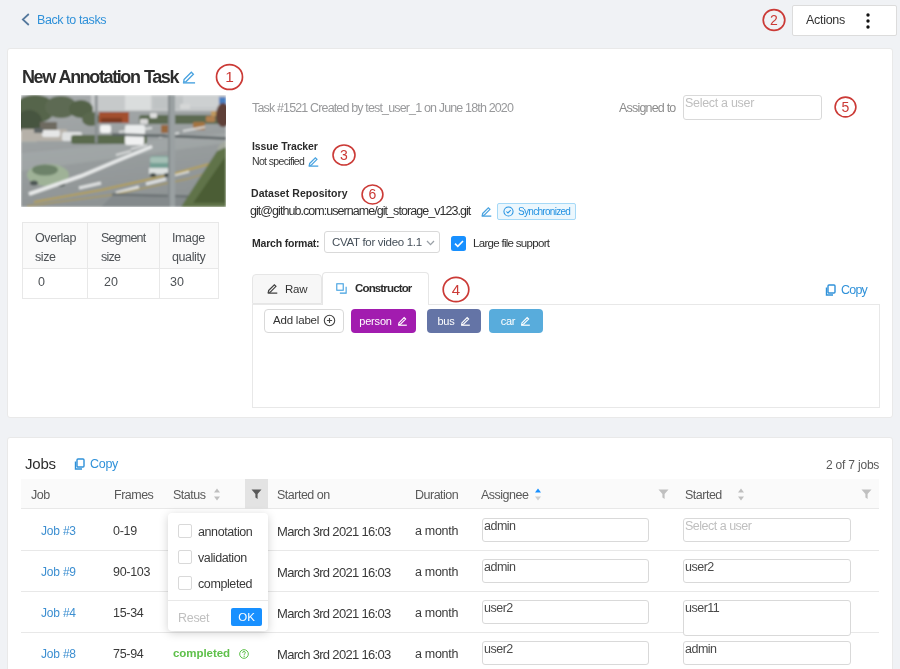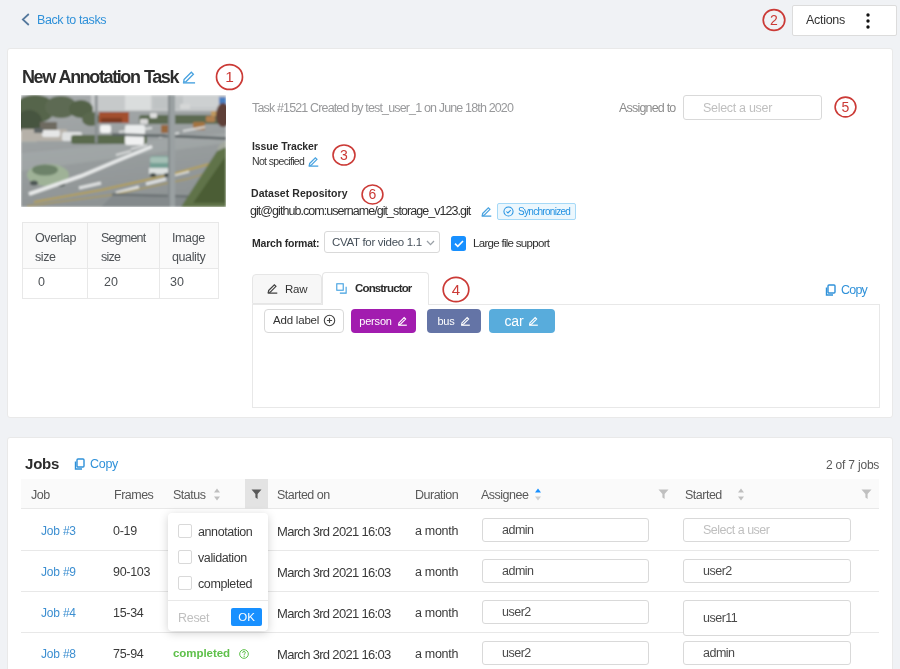--- a/index.html
+++ b/index.html
@@ -1,21 +1,21 @@
 <!DOCTYPE html>
 <html><head>
 <meta charset="utf-8">
 <style>
 *{margin:0;padding:0;box-sizing:border-box}
 html,body{width:900px;height:669px}
 body{font-family:"Liberation Sans",sans-serif;background:#f0f2f5;position:relative;overflow:hidden;font-size:13px;color:#303030}
 .abs{position:absolute;white-space:nowrap}
 .card{position:absolute;background:#fff;border:1px solid #e9e9e9;border-radius:3px}
 .blue{color:#2f91d9}
-.inp{position:absolute;background:#fff;border:1px solid #d9d9d9;border-radius:3px;display:flex;align-items:center;padding-left:19px}
+.inp{position:absolute;background:#fff;border:1px solid #d9d9d9;border-radius:3px;display:flex;padding-left:1px}
 .ph{color:#bfbfbf}
 .chip{position:absolute;height:24px;border-radius:4px;color:#fff;display:flex;align-items:center;justify-content:center;gap:5px}
 svg{display:block}
 </style>
 </head>
 <body>
 
 <svg class="abs" style="left:20px;top:13px" width="11" height="13" viewBox="0 0 11 13">
     <path d="M8.8 1 L2.8 6.5 L8.8 12" fill="none" stroke="#54789c" stroke-width="1.7"></path>
   </svg>
@@ -188,27 +188,27 @@
     <path d="M7 4.2 L7 9.8 M4.2 7 L9.8 7" stroke="#444" stroke-width="1.2"></path>
   </svg>
 <div class="chip" style="left:351px;top:309px;width:65px;background:#a21caf;font-size:11px;letter-spacing:-0.2px">person <svg width="11" height="10" viewBox="0 0 15 15">
       <path d="M1 13.8 L14 13.8" stroke="#fff" stroke-width="1.8"></path>
       <path d="M2.2 10.2 L10 2.4 L12.2 4.6 L4.4 12.4 L1.8 12.8 Z" fill="none" stroke="#fff" stroke-width="1.7"></path>
     </svg></div>
 <div class="chip" style="left:427px;top:309px;width:54px;background:#6474a6;font-size:11px;letter-spacing:-0.2px">bus <svg width="11" height="10" viewBox="0 0 15 15">
       <path d="M1 13.8 L14 13.8" stroke="#fff" stroke-width="1.8"></path>
       <path d="M2.2 10.2 L10 2.4 L12.2 4.6 L4.4 12.4 L1.8 12.8 Z" fill="none" stroke="#fff" stroke-width="1.7"></path>
     </svg></div>
-<div class="chip" style="left:489px;top:309px;width:66px;background:#58acdc;font-size:14px;letter-spacing:-0.2px">car <svg width="11" height="10" viewBox="0 0 15 15">
+<div class="chip" style="left:489px;top:309px;width:54px;background:#58acdc;font-size:11px;letter-spacing:-0.2px">car <svg width="11" height="10" viewBox="0 0 15 15">
       <path d="M1 13.8 L14 13.8" stroke="#fff" stroke-width="1.8"></path>
       <path d="M2.2 10.2 L10 2.4 L12.2 4.6 L4.4 12.4 L1.8 12.8 Z" fill="none" stroke="#fff" stroke-width="1.7"></path>
     </svg></div>
 
 <div class="card" style="left:7px;top:437px;width:886px;height:240px"></div>
-<div class="abs" id="jobstitle" style="left:25px;top:455px;font-size:15px;font-weight:bold;color:#2d2d2d;letter-spacing:-0.2px">Jobs</div>
+<div class="abs" id="jobstitle" style="left:25px;top:455px;font-size:15px;font-weight:normal;color:#2d2d2d;letter-spacing:-0.2px">Jobs</div>
 <svg class="abs" style="left:74px;top:458px" width="11" height="12" viewBox="0 0 11 12">
     <rect x="3" y="1" width="7" height="8" rx="1" fill="none" stroke="#2f91d9" stroke-width="1.4"></rect>
     <path d="M1.5 3.5 L1.5 11 L8 11" fill="none" stroke="#2f91d9" stroke-width="1.4"></path>
   </svg>
 <div class="abs blue" id="copyjobs" style="left:90px;top:457px;font-size:12.5px;letter-spacing:-0.3px">Copy</div>
 <div class="abs" id="njobs" style="left:826px;top:458px;font-size:12px;color:#595959;letter-spacing:-0.2px">2 of 7 jobs</div>
 
 <div class="abs" style="left:21px;top:479px;width:858px;height:30px;background:#fafafa;border-bottom:1px solid #e8e8e8"></div>
 <div class="abs" style="left:245px;top:479px;width:23px;height:30px;background:#e3e3e3"></div>
 <div class="abs hdr" style="left:31px;top:488px">Job</div>

